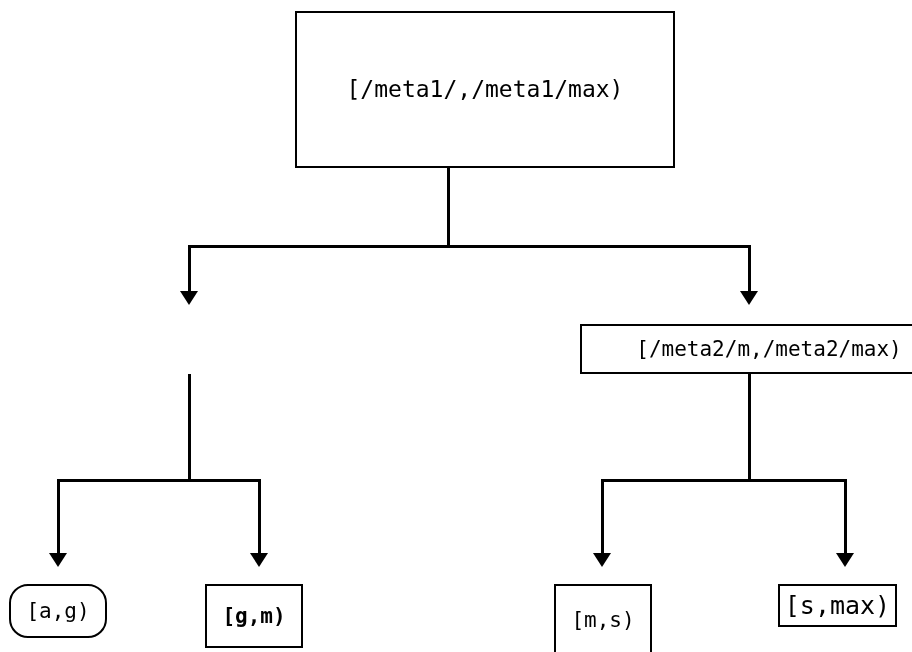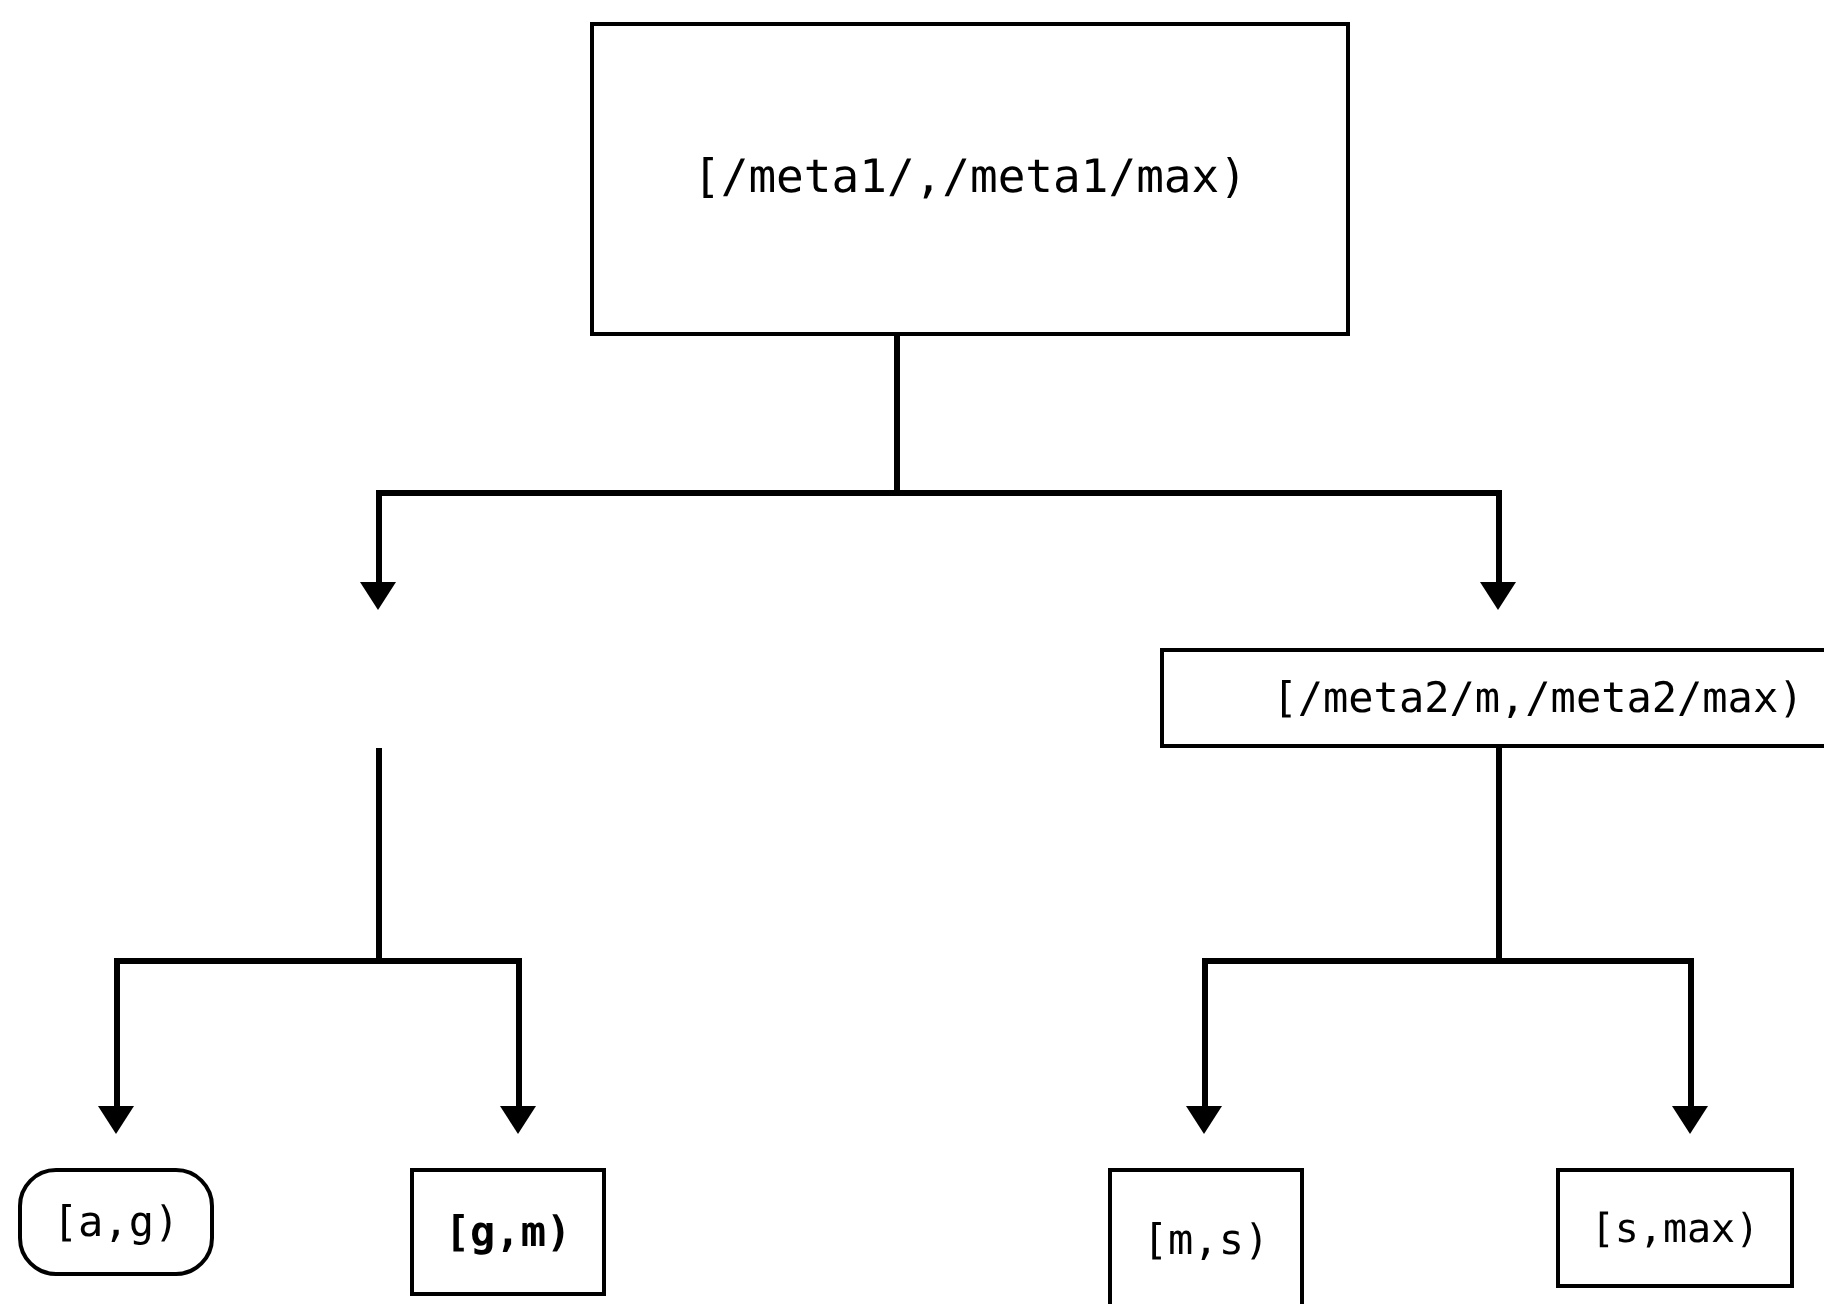--- a/index.html
+++ b/index.html
@@ -76,22 +76,22 @@
     left: 554px;
     top: 584px;
     width: 98px;
     height: 72px;
     font-size: 21px;
   }
   #node-leaf-smax {
     left: 778px;
     top: 584px;
     width: 119px;
-    height: 60px;
-    font-size: 20px;
+    height: 43px;
+    font-size: 25px;
   }
   
   .v-line {
     position: absolute;
     width: 3px;
     background: #000000;
   }
   .h-line {
     position: absolute;
     height: 3px;

